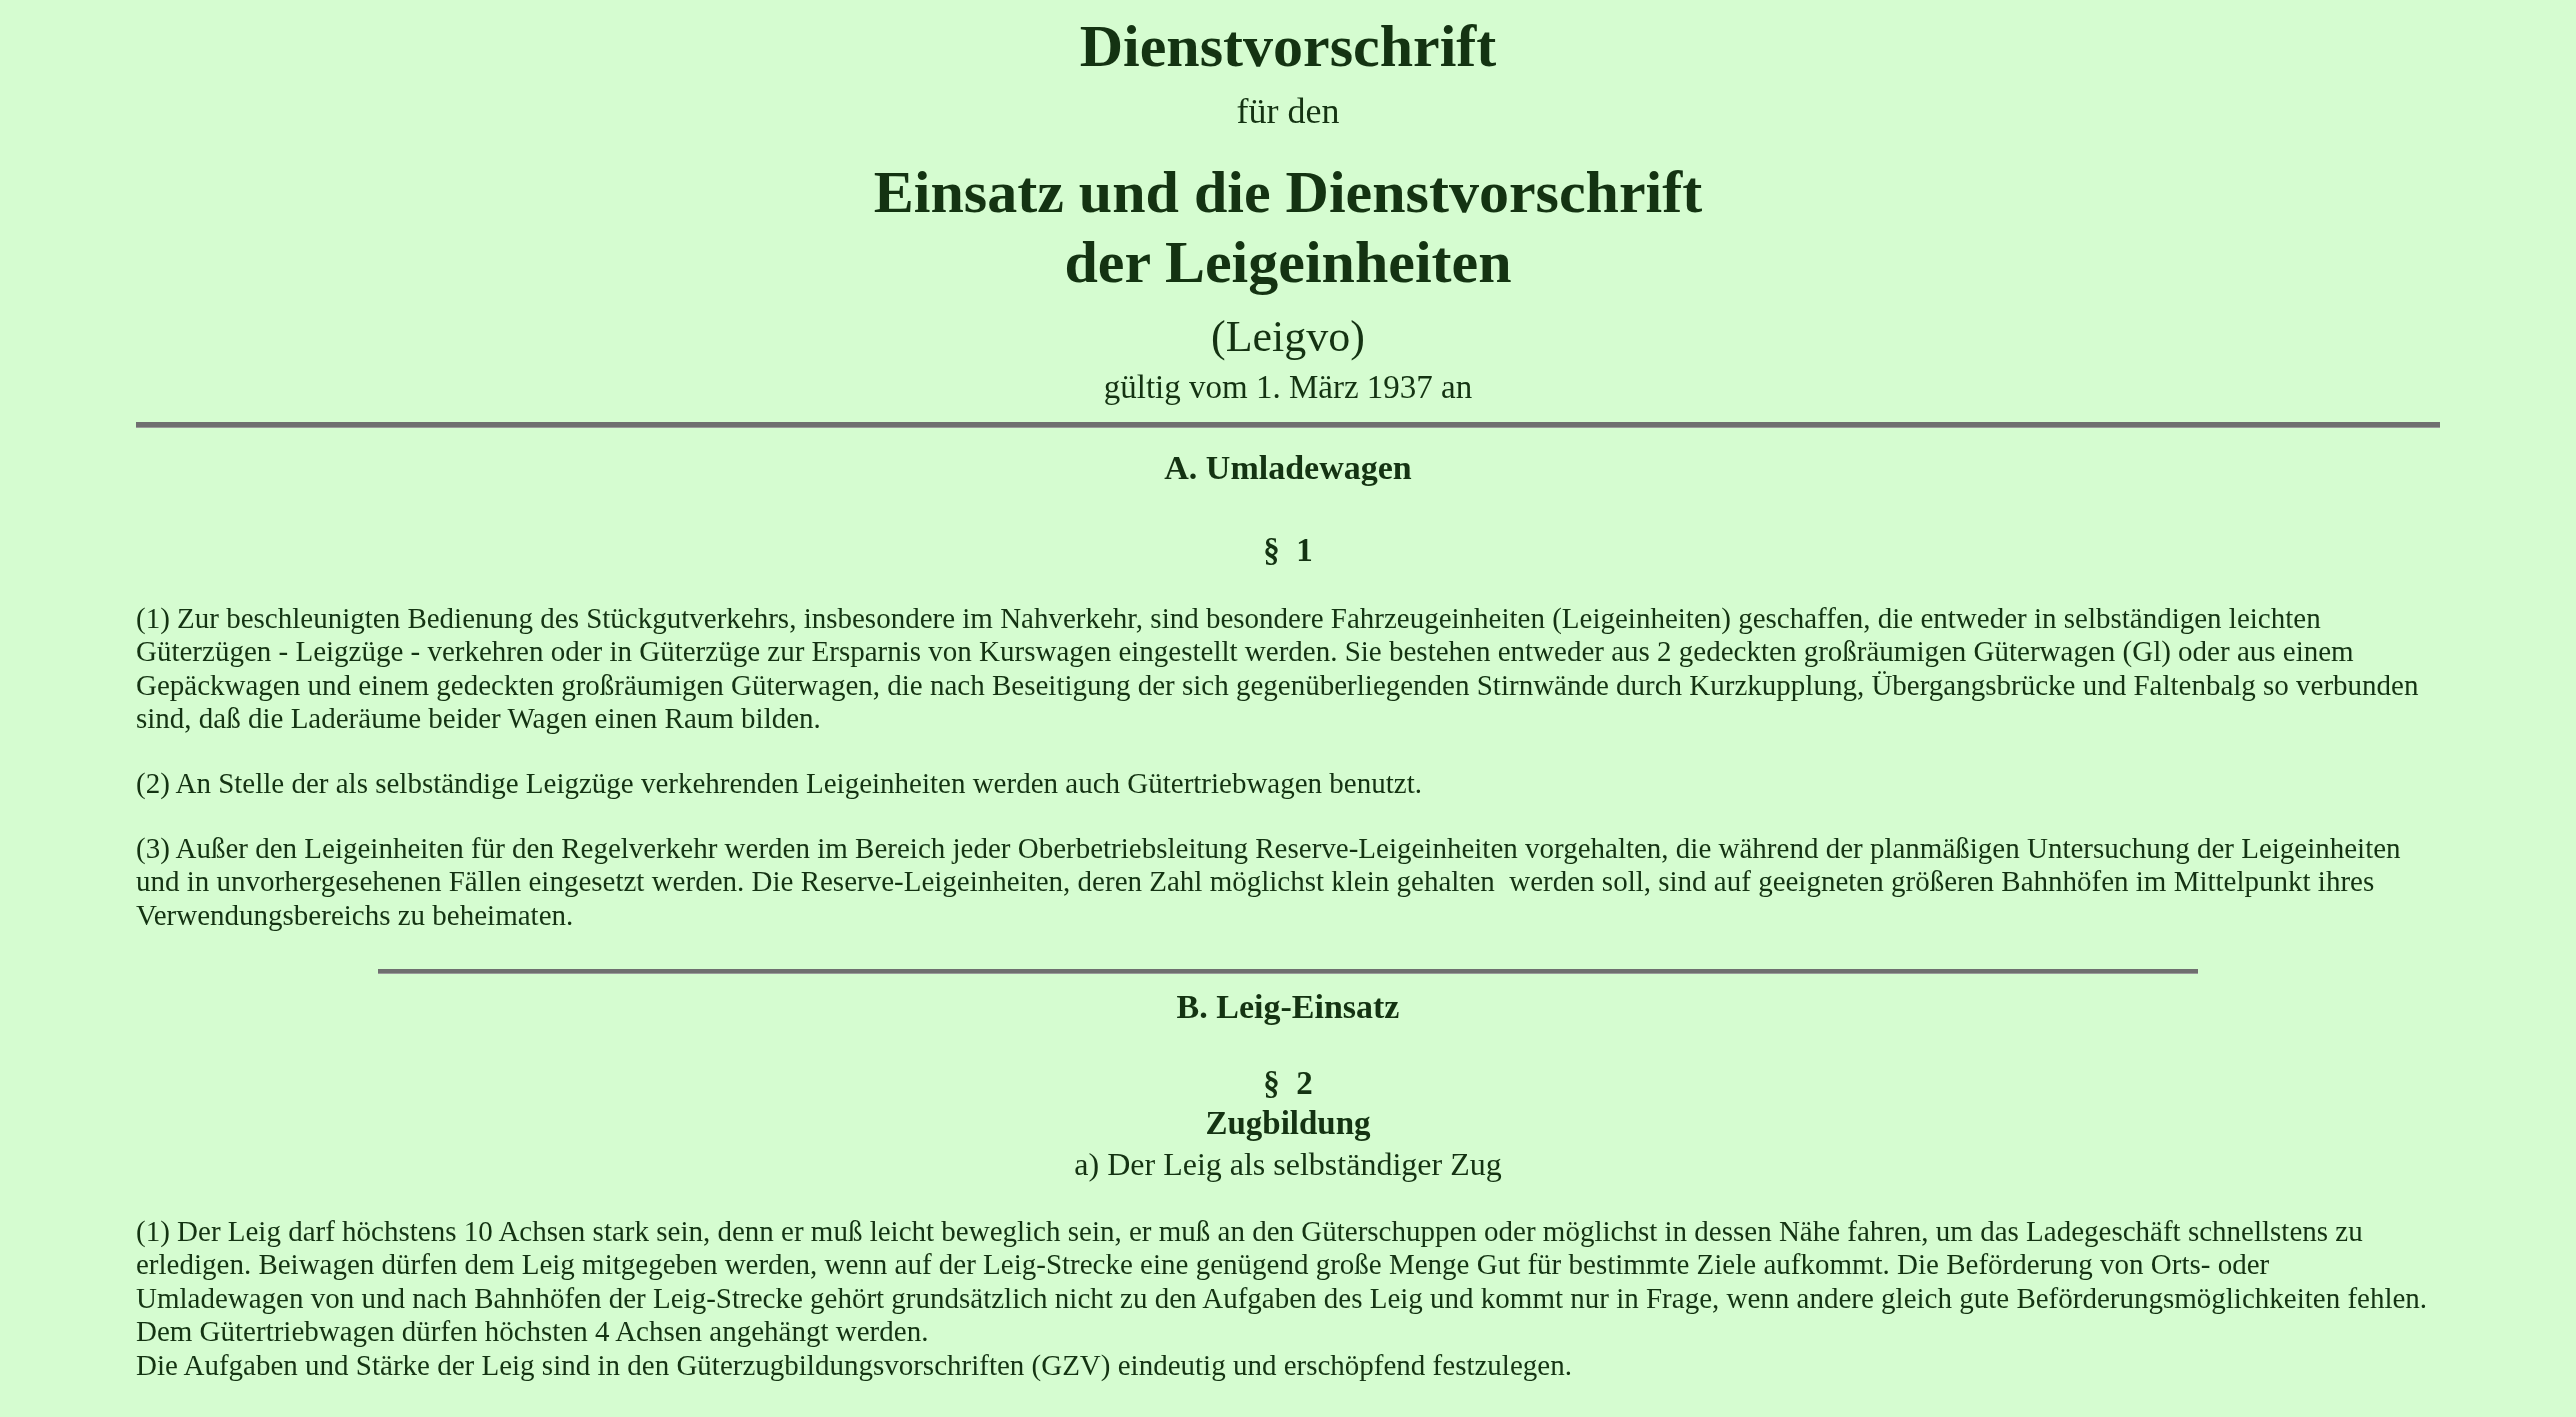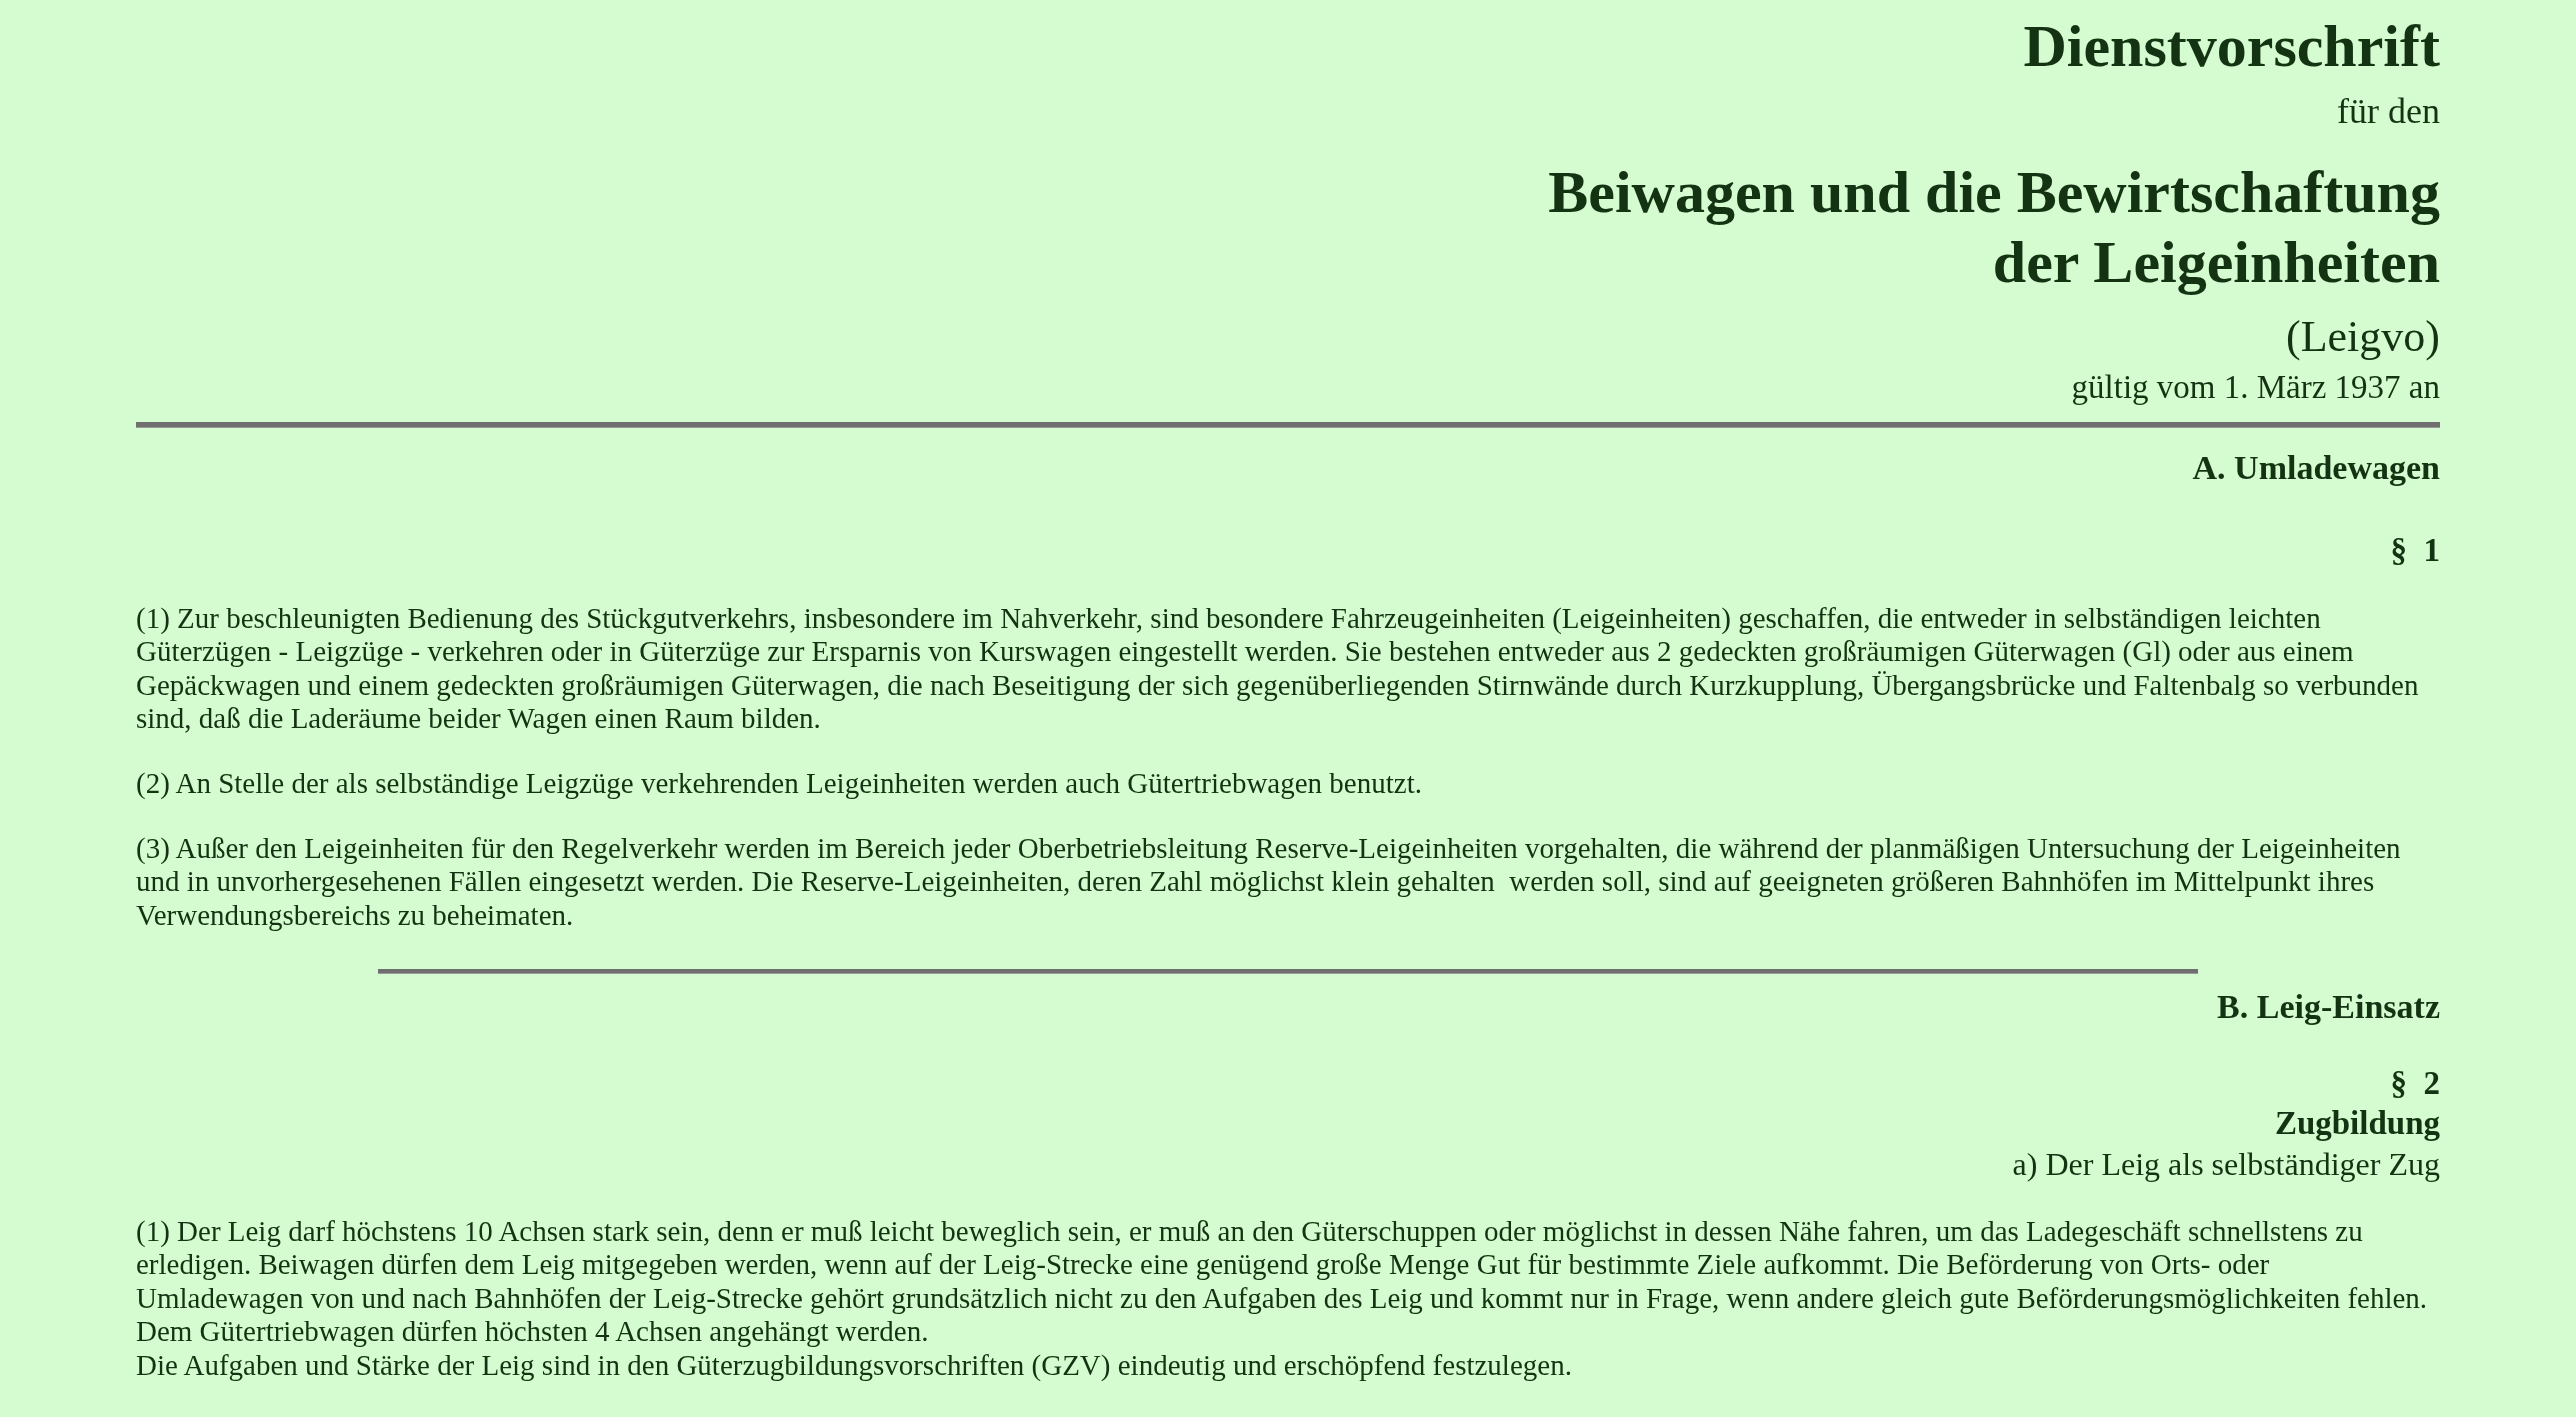--- a/index.html
+++ b/index.html
@@ -12,21 +12,21 @@
     overflow: hidden;
     background: #d5fcd0;
     color: #143312;
     font-family: "Liberation Serif", "DejaVu Serif", serif;
     font-size: 29px;
     line-height: 1.16;
   }
   .page {
     padding: 0 136px;
   }
-  .center { text-align: right; }
+  .center { text-align: center; }
   .prewrap { white-space: pre-wrap; }
 
   .doc-title {
     font-size: 60px;
     font-weight: bold;
     line-height: 1.12;
     margin: 12.7px 0 0 0;
   }
   .doc-subtitle {
     font-size: 36px;
@@ -81,21 +81,21 @@
     margin: 31px 0 0 0;
   }
 </style>
 </head>
 <body>
 
 <div class="page">
 
   <div class="center doc-title">Dienstvorschrift</div>
   <div class="center doc-subtitle">für den</div>
-  <div class="center doc-title2">Beiwagen und die Bewirtschaftung</div>
+  <div class="center doc-title2">Einsatz und die Dienstvorschrift</div>
   <div class="center doc-title2">der Leigeinheiten</div>
   <div class="center doc-abbrev">(Leigvo)</div>
   <div class="center doc-validity">gültig vom 1. März 1937 an</div>
 
   <hr class="rule rule-top">
 
   <div class="center section-heading">A. Umladewagen</div>
 
   <div class="center para-head prewrap">§  1</div>
 

